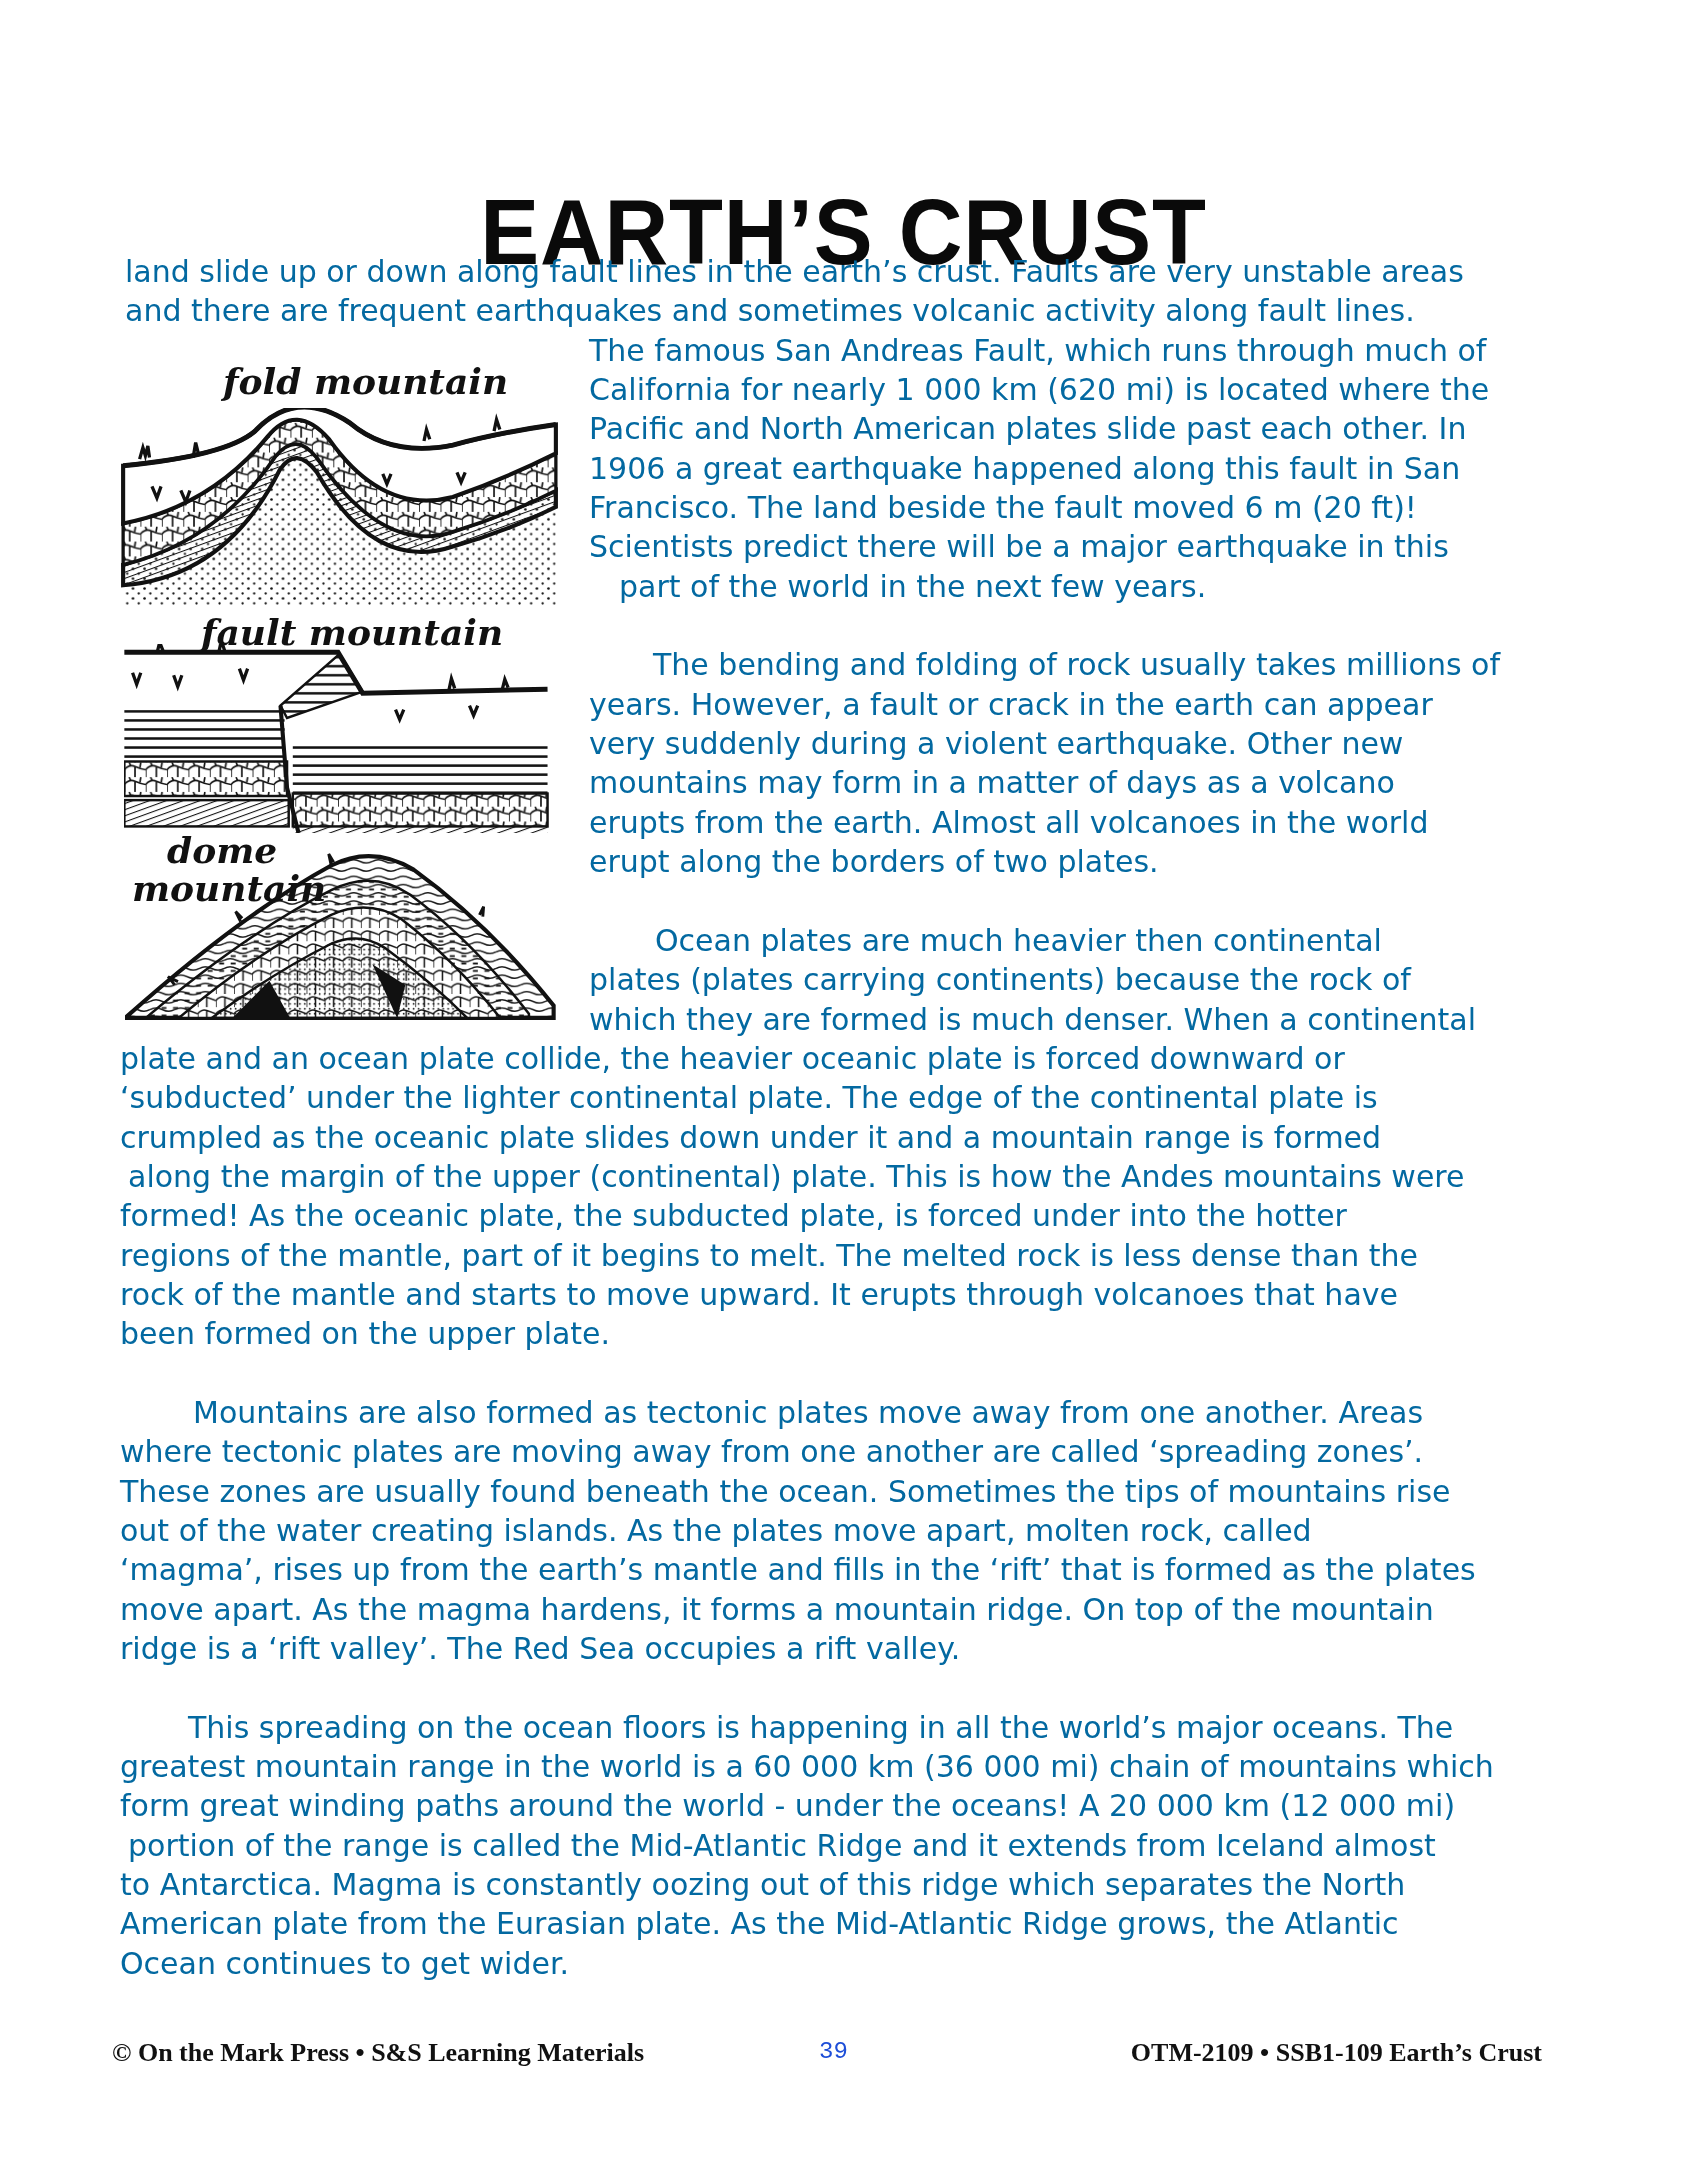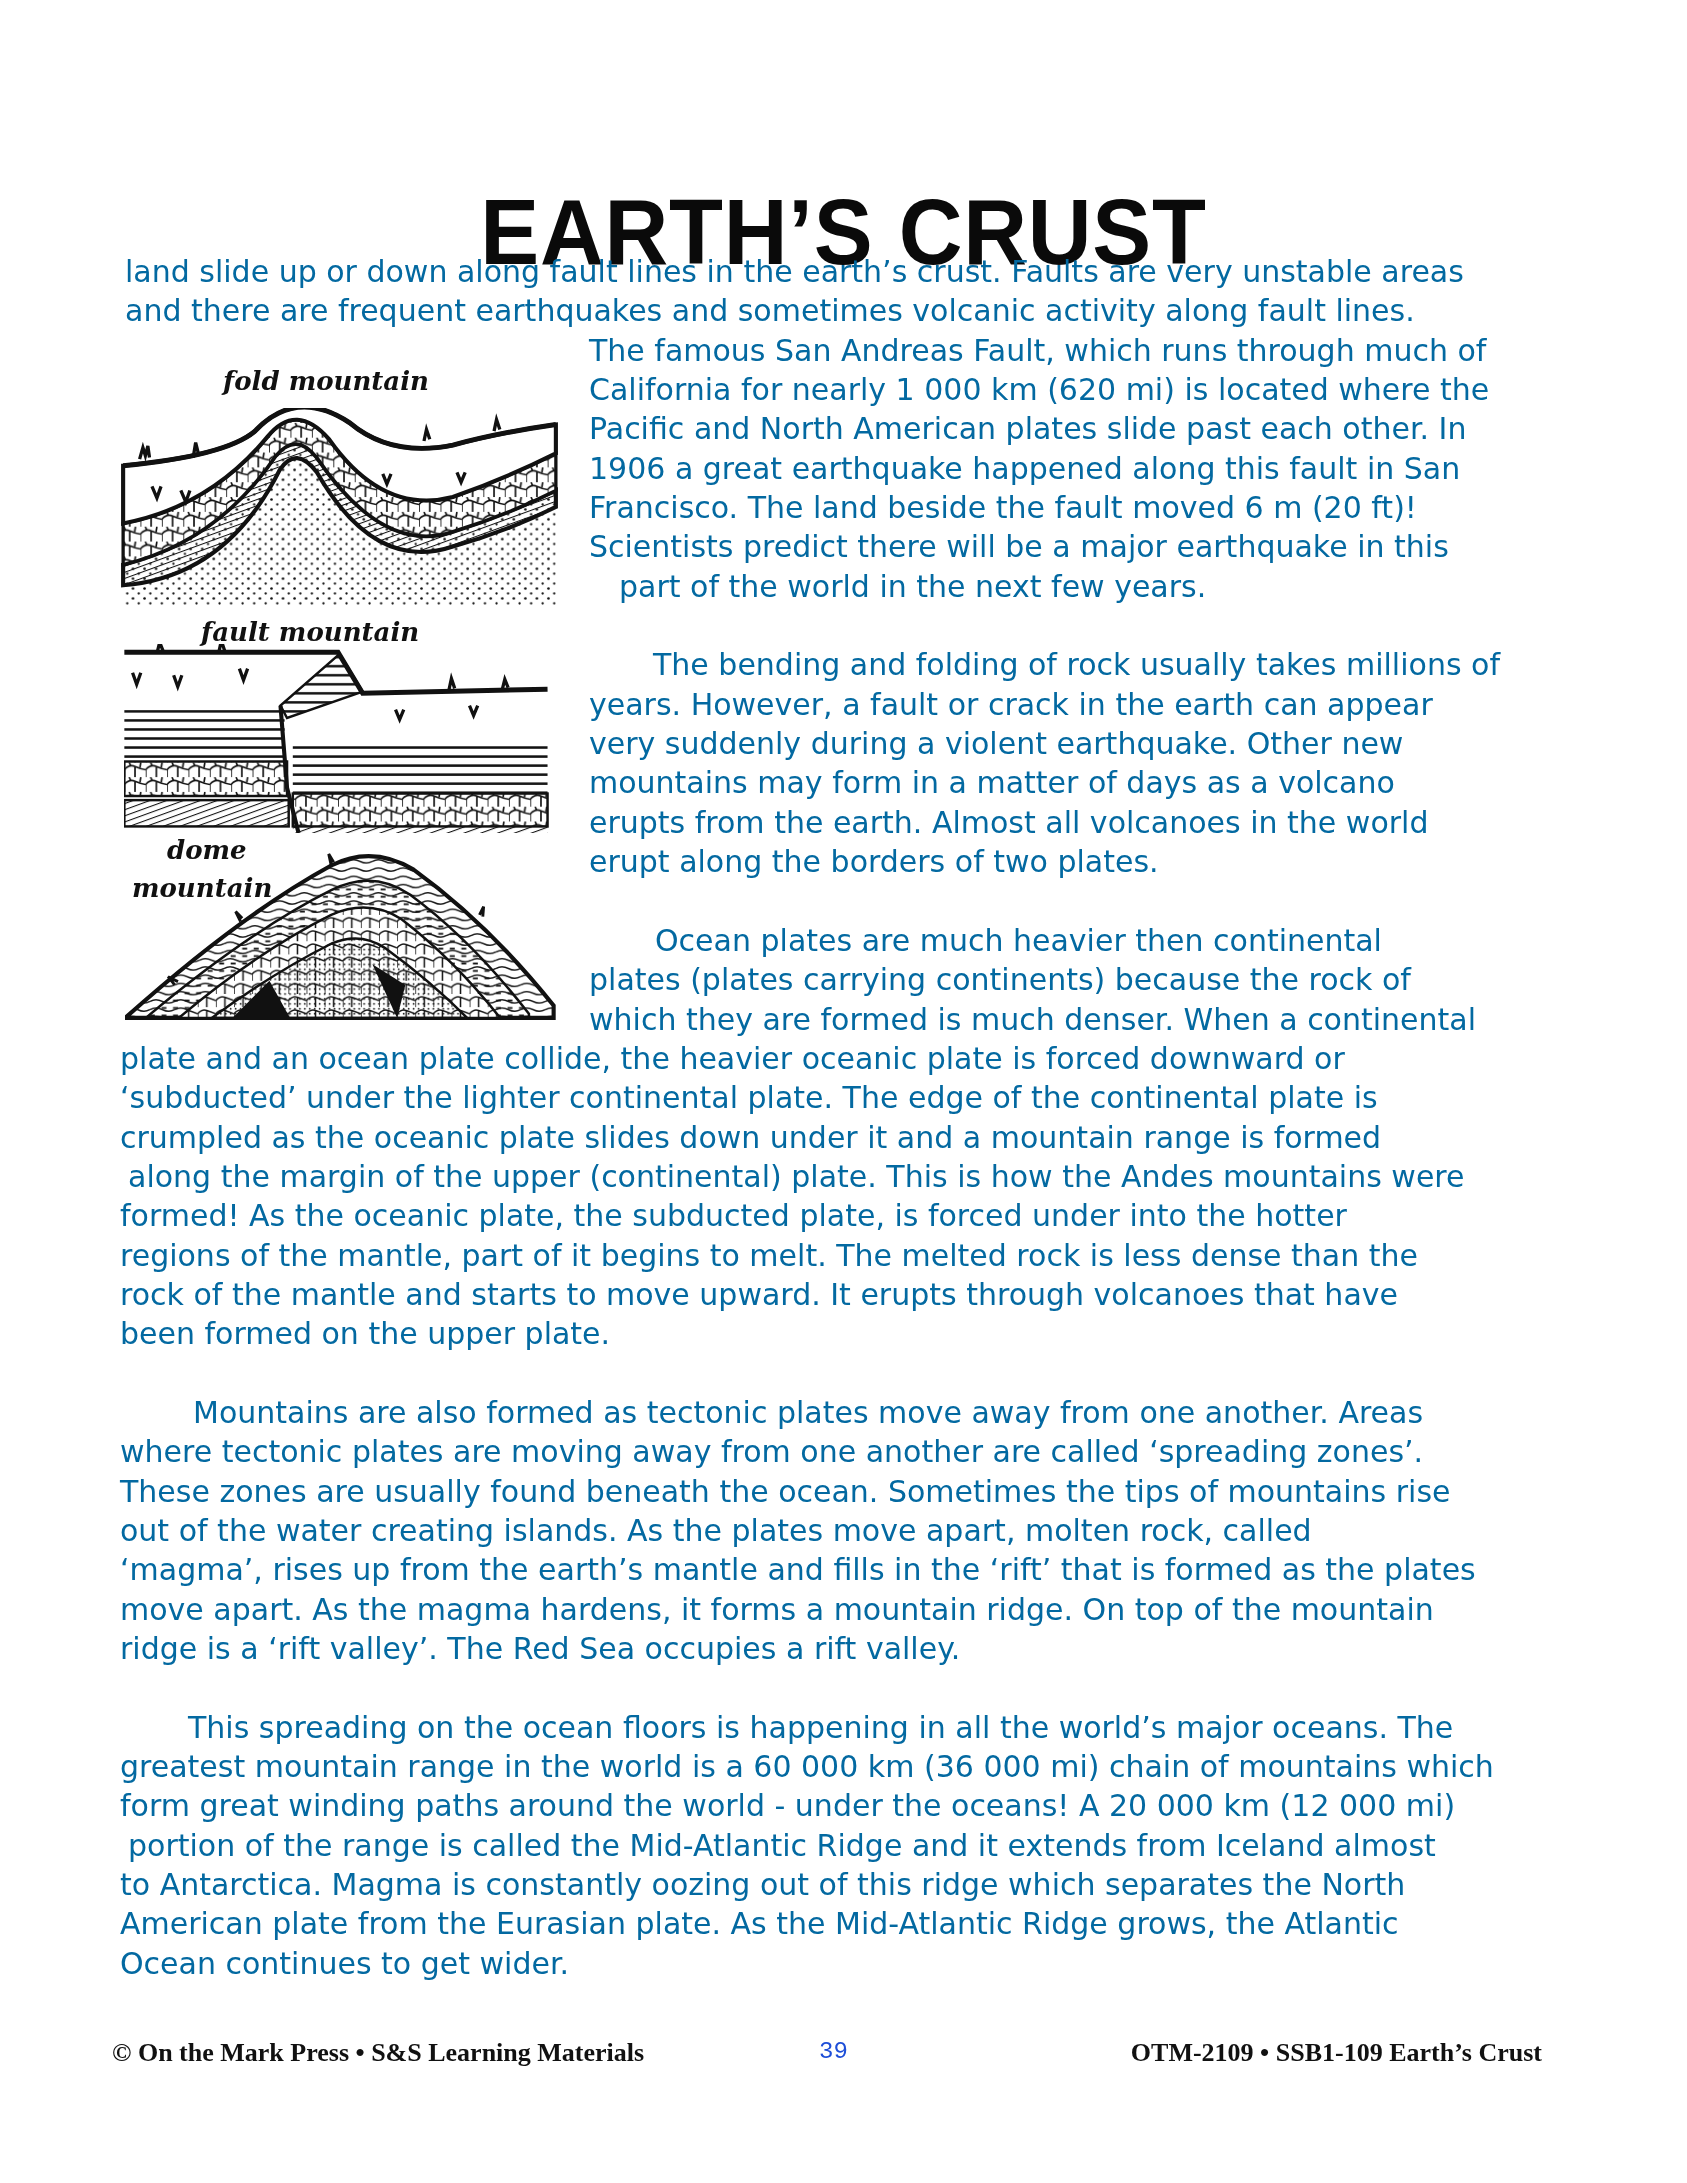--- a/index.html
+++ b/index.html
@@ -12,21 +12,21 @@
     transform: scaleX(0.96); transform-origin: center top;
   }
   .line {
     position: absolute; white-space: nowrap;
     font-family: "DejaVu Sans", sans-serif; font-size: 30px; line-height: 30px;
     color: #0369a1; transform-origin: left bottom;
   }
   .caption {
     position: absolute; white-space: nowrap;
     font-family: "DejaVu Serif", serif; font-style: italic; font-weight: bold;
-    font-size: 26px; line-height: 28px; color: #111;
+    font-size: 36px; line-height: 28px; color: #111;
   }
   .figure { position: absolute; }
   .footer {
     position: absolute; white-space: nowrap;
     font-family: "Liberation Serif", serif; font-weight: bold;
     font-size: 26px; line-height: 26px; color: #111;
   }
   .pagenum {
     position: absolute; white-space: nowrap;
     font-family: Liberation Mono, monospace;

